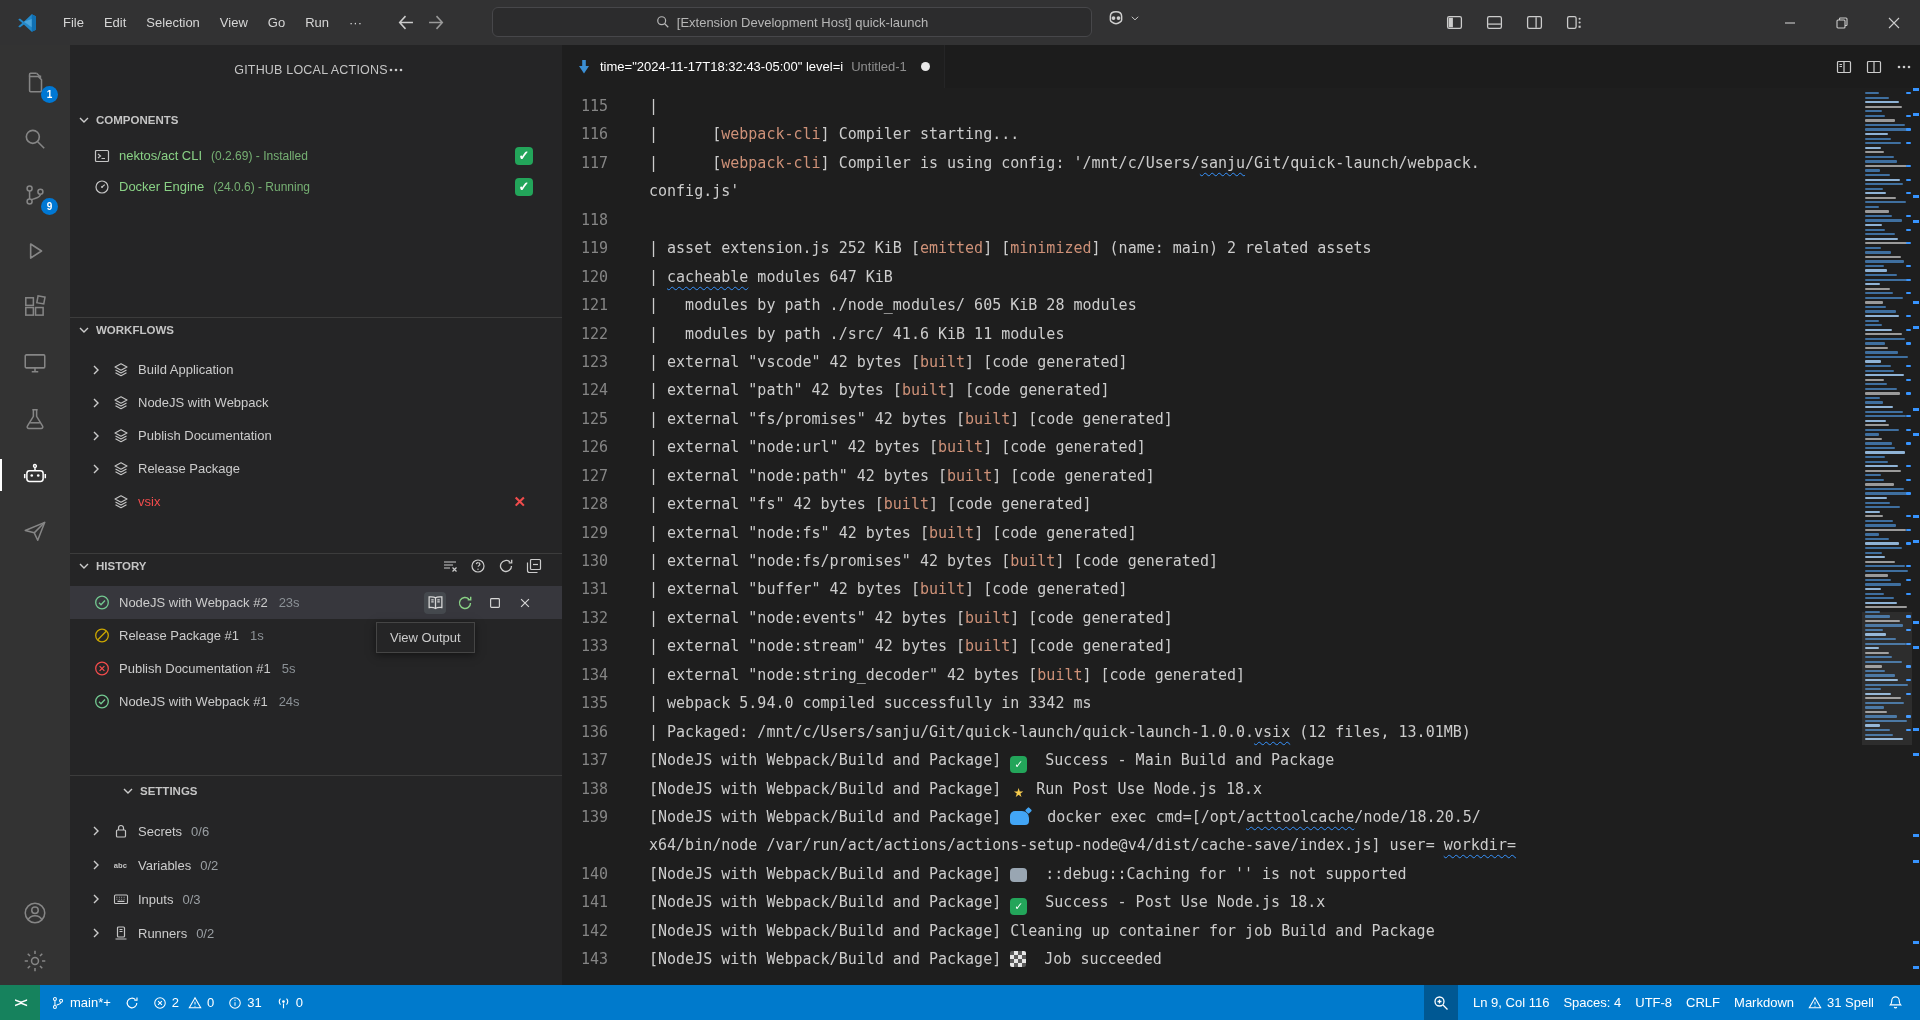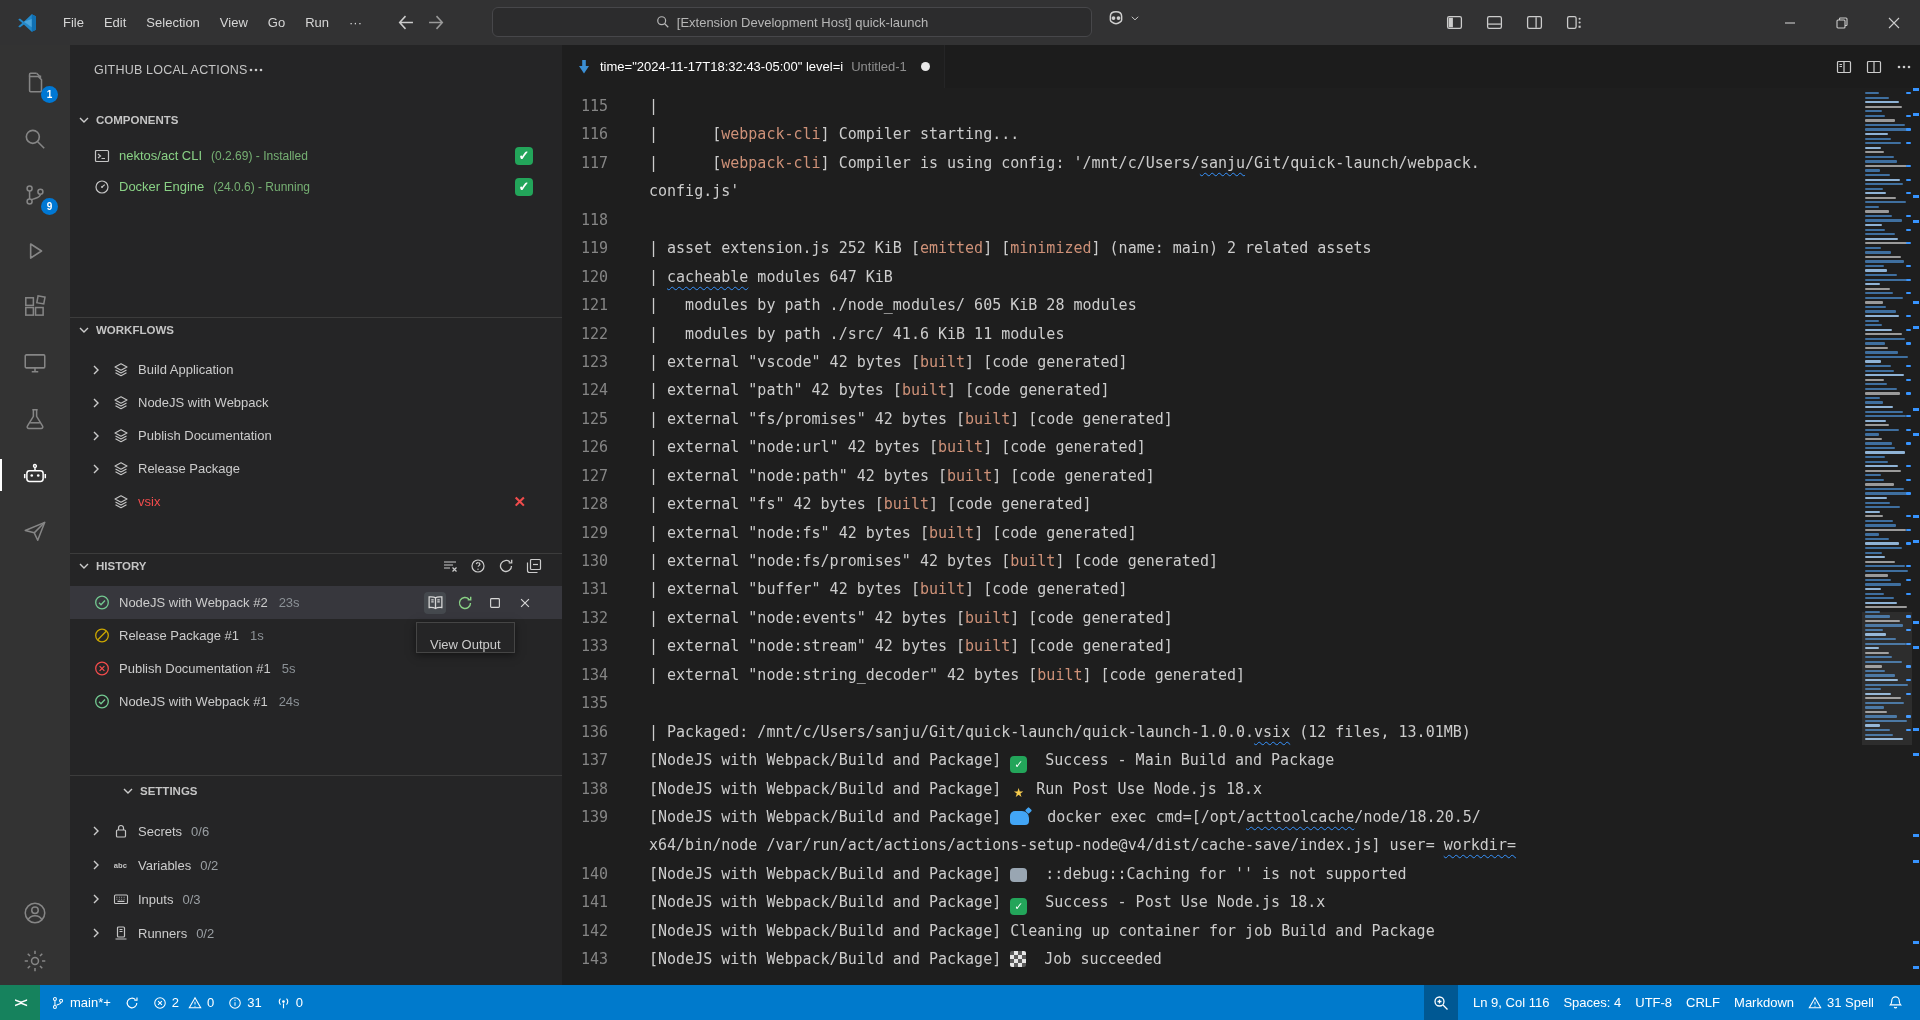--- a/index.html
+++ b/index.html
@@ -35,21 +35,21 @@
   .ab-item:first-child { margin-top:10px; }
   .ab-item.active { color:#ffffff; }
   .ab-item.active::before { content:""; position:absolute; left:0; top:12px; bottom:12px; width:2px; background:#ffffff; }
   .ab-badge { position:absolute; right:12px; bottom:8px; min-width:17px; height:17px; border-radius:9px;
               background:#0078d4; color:#fff; font-size:10px; display:flex; align-items:center;
               justify-content:center; padding:0 4px; font-weight:bold; }
   .ab-spacer { flex:1; }
 
   
   .sidebar { width:492px; background:#252526; flex:none; position:relative; color:#cccccc; font-size:13px; }
-  .pane-title { height:50px; display:flex; align-items:center; justify-content:flex-start; padding:0 18px 0 24px;
+  .pane-title { height:50px; display:flex; align-items:center; justify-content:center; padding:0 18px 0 24px;
                 color:#c5c5c5; font-size:12.5px; letter-spacing:.2px; }
   .section-hdr { display:flex; align-items:center; gap:4px; height:24px; padding-left:6px;
                  font-weight:bold; font-size:11.5px; color:#c5c5c5; }
   .section-hdr .chev { width:16px; height:16px; color:#cccccc; flex:none; }
   .divider { border-top:1px solid #3c3c3c; }
   .row { display:flex; align-items:center; padding-left:24px; gap:9px; position:relative; }
   .row .icn { width:16px; height:16px; flex:none; color:#c5c5c5; display:flex; align-items:center; justify-content:center; }
   .row .chev { width:16px; height:16px; flex:none; color:#cccccc; margin-left:-6px; }
   .green { color:#89d185; }
   .green-dim { color:#89d185; opacity:.8; }
@@ -62,22 +62,22 @@
   .wf-x { position:absolute; right:36px; color:#f14c4c; font-size:15px; font-weight:bold; }
   .hist-hdr-icons { display:flex; gap:12px; margin-left:auto; padding-right:20px; color:#cccccc; }
   .hist-row { height:33px; }
   .hist-row.hovered { background:#37373d; }
   .hist-dur { color:#8b9196; margin-left:2px; }
   .hist-actions { position:absolute; right:26px; display:flex; gap:8px; align-items:center; }
   .hist-actions .act { width:22px; height:22px; display:flex; align-items:center; justify-content:center; border-radius:4px; color:#d7d7d7; }
   .hist-actions .act.hl { background:#45494e; }
   .set-row { height:34px; }
   .tooltip { position:absolute; left:306px; top:577px; height:31px; padding:0 13px; background:#252526;
-             border:1px solid #454545; color:#cccccc; display:flex; align-items:flex-end; font-size:13px;
-             z-index:20; box-shadow:0 2px 8px rgba(0,0,0,.5);margin-left:40px; }
+             border:1px solid #454545; color:#cccccc; display:flex; align-items:center; font-size:13px;
+             z-index:20; box-shadow:0 2px 8px rgba(0,0,0,.5); }
 
   
   .editorwrap { flex:1; display:flex; flex-direction:column; min-width:0; background:#1e1e1e; }
   .tabbar { height:43px; background:#1c1c1c; display:flex; align-items:center; flex:none; position:relative; }
   .tab { height:43px; background:#1e1e1e; display:flex; align-items:center; padding:0 14px; gap:8px;
          color:#ffffff; font-size:13px; border-right:1px solid #252526; }
   .tab .desc { color:#8f8f8f; }
   .tab .dot { width:9px; height:9px; border-radius:50%; background:#e8e8e8; margin-left:6px; }
   .tab-actions { position:absolute; right:8px; display:flex; gap:14px; color:#cccccc; align-items:center; }
   .editor { flex:1; position:relative; overflow:hidden; font-family:"DejaVu Sans Mono", monospace; }
@@ -694,20 +694,21 @@
             <div class="erow">
               <div class="ln">133</div>
               <div class="code">| external "node:stream" 42 bytes [<span class="seg-s">built</span>] [code generated]</div>
             </div>
             <div class="erow">
               <div class="ln">134</div>
               <div class="code">| external "node:string_decoder" 42 bytes [<span class="seg-s">built</span>] [code generated]</div>
             </div>
             <div class="erow">
               <div class="ln">135</div>
+              <div class="code">| webpack 5.94.0 compiled successfully in 3342 ms</div>
             </div>
             <div class="erow">
               <div class="ln">136</div>
               <div class="code">| Packaged: /mnt/c/Users/sanju/Git/quick-launch/quick-launch-1.0.0.<span class="sp">vsix</span> (12 files, 13.01MB)</div>
             </div>
             <div class="erow">
               <div class="ln">137</div>
               <div class="code">[NodeJS with Webpack/Build and Package] <span class="em em-check">✓</span>  Success - Main Build and Package</div>
             </div>
             <div class="erow">

